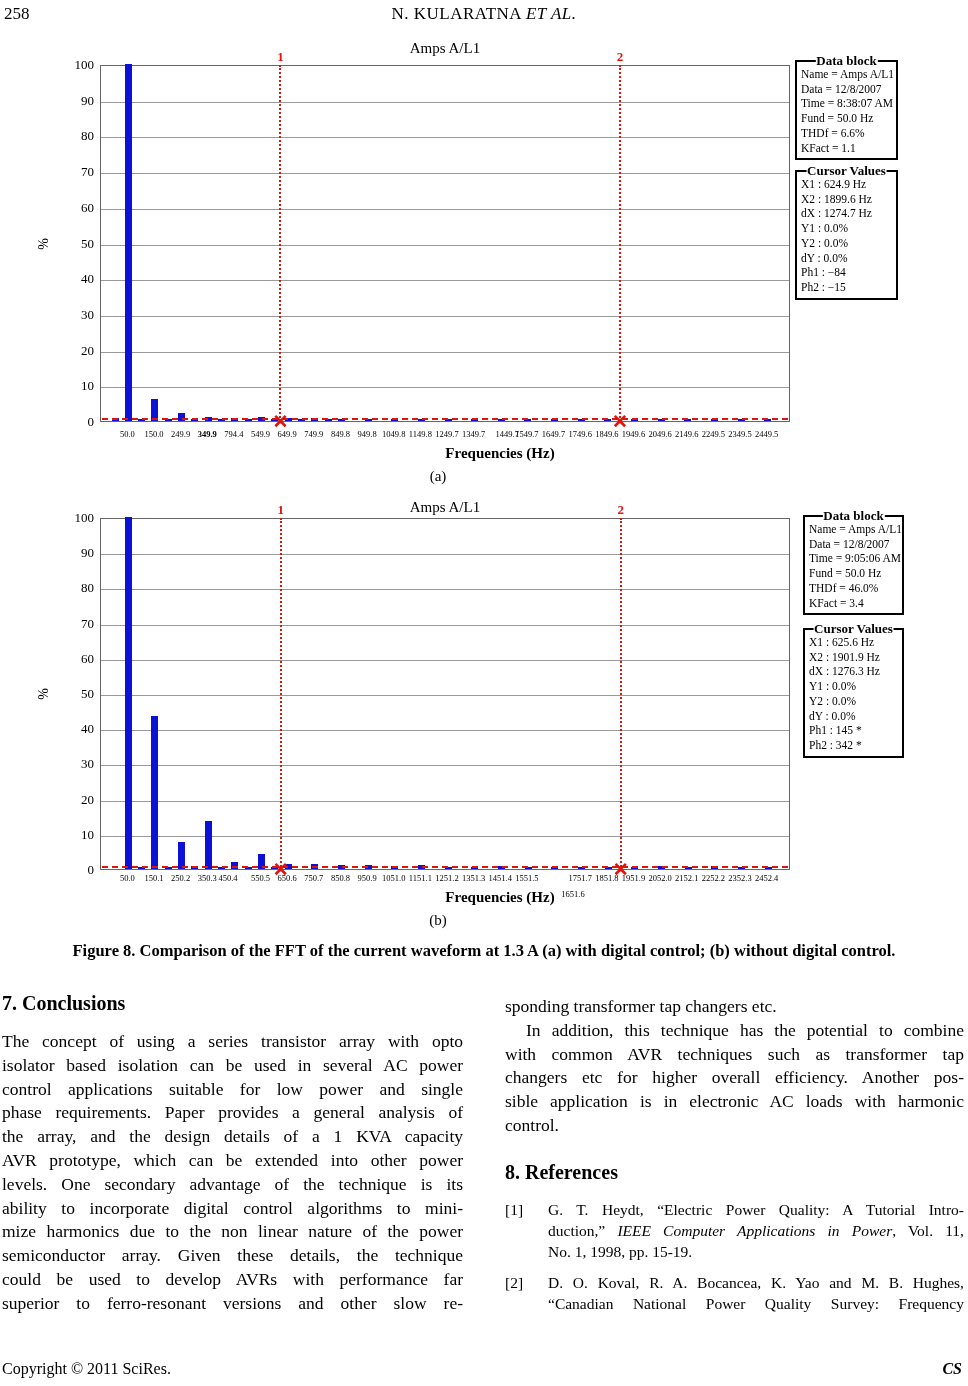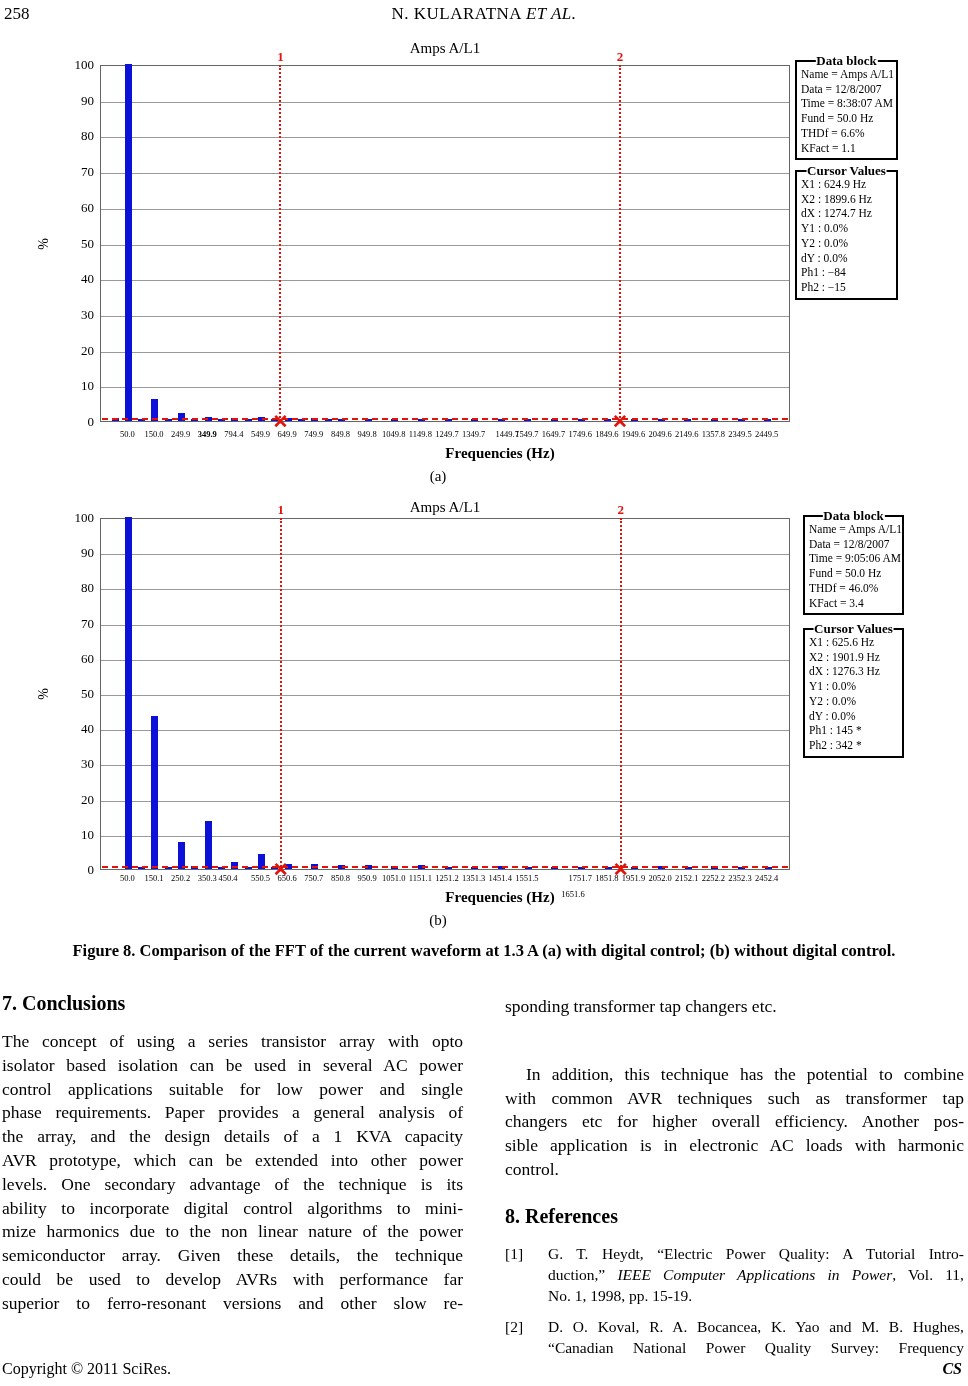--- a/index.html
+++ b/index.html
@@ -32,21 +32,21 @@
   .infobox .bx-title { position:absolute; top:-9px; left:50%; transform:translateX(-50%);
       background:#fff; font-weight:bold; font-size:13px; white-space:nowrap; padding:0 1px; }
   .infobox .bx-line { font-size:11.5px; line-height:1.28; white-space:nowrap; }
   
   .fig-caption { left:14px; width:940px; text-align:center; font-size:16.5px; font-weight:bold; }
   
   .col { position:absolute; }
   .h2 { font-size:20px; font-weight:bold; margin-bottom:15px; }
   .bodyline { font-size:17.5px; line-height:23.8px; text-align:justify; text-align-last:justify; }
   .bodyline.last, .leftline { text-align-last:left; }
-  .para-b div:first-child { text-indent:21px;margin-top:44px; }
+  .para-b div:first-child { text-indent:21px; }
   .ref { display:flex; margin-bottom:9px; }
   .ref-num { width:43px; flex:none; font-size:15.5px; line-height:21.3px; }
   .ref-body { flex:1; }
   .refline { font-size:15.5px; line-height:21.3px; text-align:justify; text-align-last:justify; }
   .refline.last { text-align-last:left; }
   .refline .it { font-style:italic; }
   
   .footer-left { left:2px; bottom:8px; font-size:16px; }
   .footer-right { right:6px; bottom:8px; font-size:16px; font-weight:bold; font-style:italic; }
 </style>
@@ -140,21 +140,21 @@
     <div class="xlab" style="left: 447px; top: 391px;">1249.7</div>
     <div class="xlab" style="left: 473.64px; top: 391px;">1349.7</div>
     <div class="xlab" style="left: 500.28px; top: 391px; margin-left: 7px;">1449.7</div>
     <div class="xlab" style="left: 526.92px; top: 391px;">1549.7</div>
     <div class="xlab" style="left: 553.56px; top: 391px;">1649.7</div>
     <div class="xlab" style="left: 580.2px; top: 391px;">1749.6</div>
     <div class="xlab" style="left: 606.84px; top: 391px;">1849.6</div>
     <div class="xlab" style="left: 633.48px; top: 391px;">1949.6</div>
     <div class="xlab" style="left: 660.12px; top: 391px;">2049.6</div>
     <div class="xlab" style="left: 686.76px; top: 391px;">2149.6</div>
-    <div class="xlab" style="left: 713.4px; top: 391px;">1357.8</div>
+    <div class="xlab" style="left: 713.4px; top: 391px;">2249.5</div>
     <div class="xlab" style="left: 740.04px; top: 391px;">2349.5</div>
     <div class="xlab" style="left: 766.68px; top: 391px;">2449.5</div>
     <div class="x-title" style="left: 500px; top: 407px;">Frequencies (Hz)</div>
     <div class="panel-lab" style="left: 438px; top: 430px;">(a)</div>
     <div class="infobox" style="left: 795px; top: 22px; width: 103px;">
       <div class="bx-title">Data block</div>
       <div class="bx-line">Name = Amps A/L1</div>
       <div class="bx-line">Data = 12/8/2007</div>
       <div class="bx-line">Time = 8:38:07 AM</div>
       <div class="bx-line">Fund = 50.0 Hz</div>

